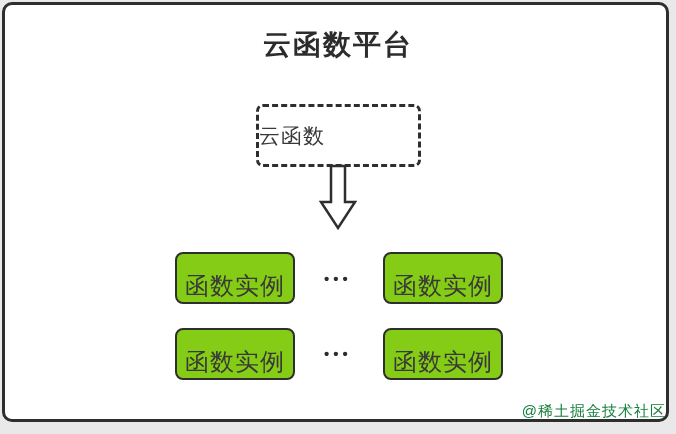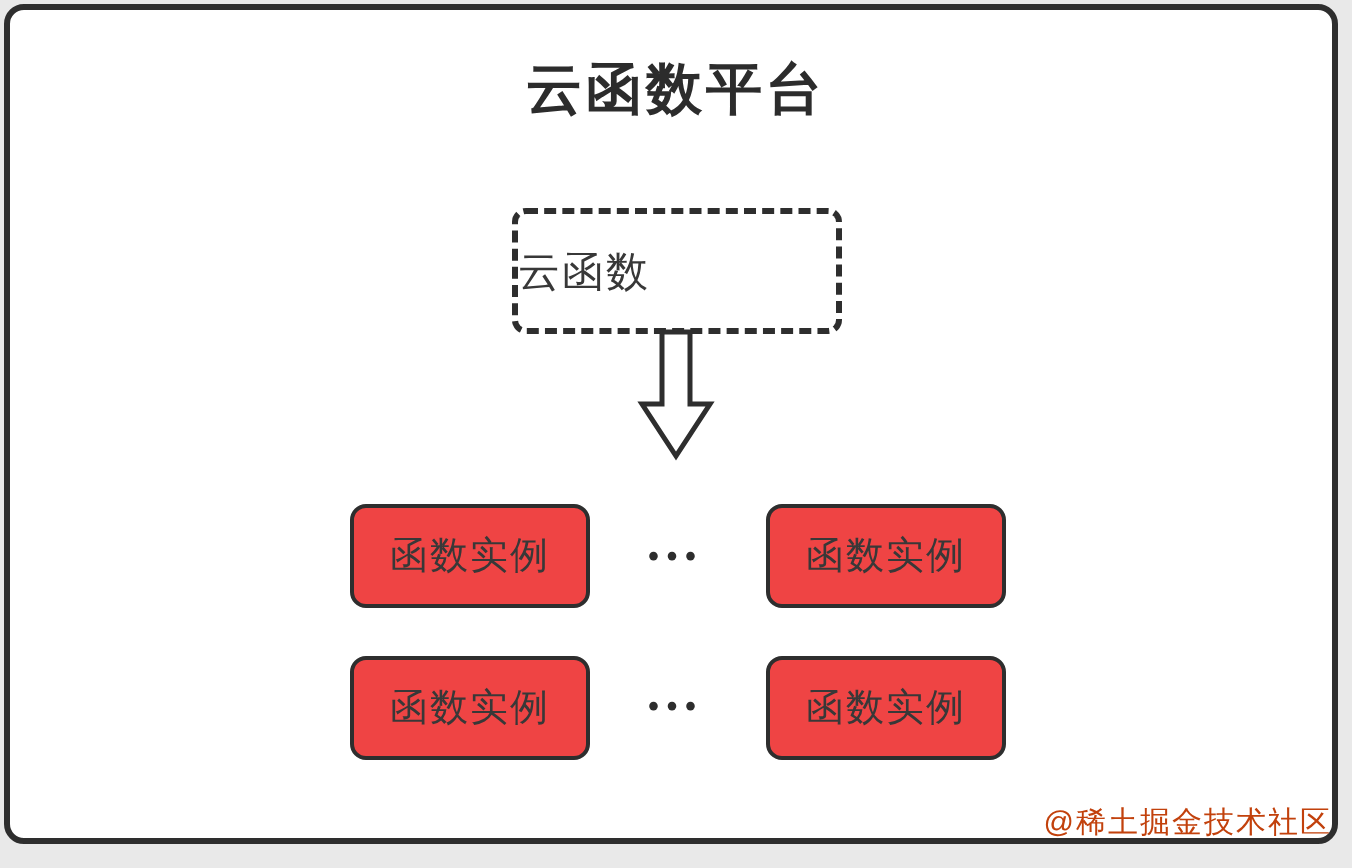--- a/index.html
+++ b/index.html
@@ -61,25 +61,25 @@
     width: 40px;
     height: 68px;
   }
   .inst-box {
     position: absolute;
     width: 120px;
     height: 52px;
     box-sizing: border-box;
     border: 2.5px solid #2e2e2e;
     border-radius: 8px;
-    background: #ef4444;
+    background: #84cc16;
     display: flex;
-    align-items: center;
+    align-items: flex-end;
     justify-content: center;
-    font-size: 19px;
+    font-size: 24px;
     letter-spacing: 1px;
     color: #383838;
   }
   .inst-tl { left: 175px; top: 252px; }
   .inst-tr { left: 383px; top: 252px; }
   .inst-bl { left: 175px; top: 328px; }
   .inst-br { left: 383px; top: 328px; }
   .dots {
     position: absolute;
     left: 313px;
@@ -92,21 +92,21 @@
     line-height: 14px;
   }
   .dots-row1 { top: 272px; }
   .dots-row2 { top: 347px; }
   .watermark {
     position: absolute;
     right: 10px;
     bottom: 13px;
     font-size: 15px;
     letter-spacing: 1px;
-    color: #c2410c;
+    color: #15803d;
   }
 </style>
 </head>
 <body>
 
 <div class="stage">
   <div class="frame"></div>
 
   <div class="title">云函数平台</div>
 

